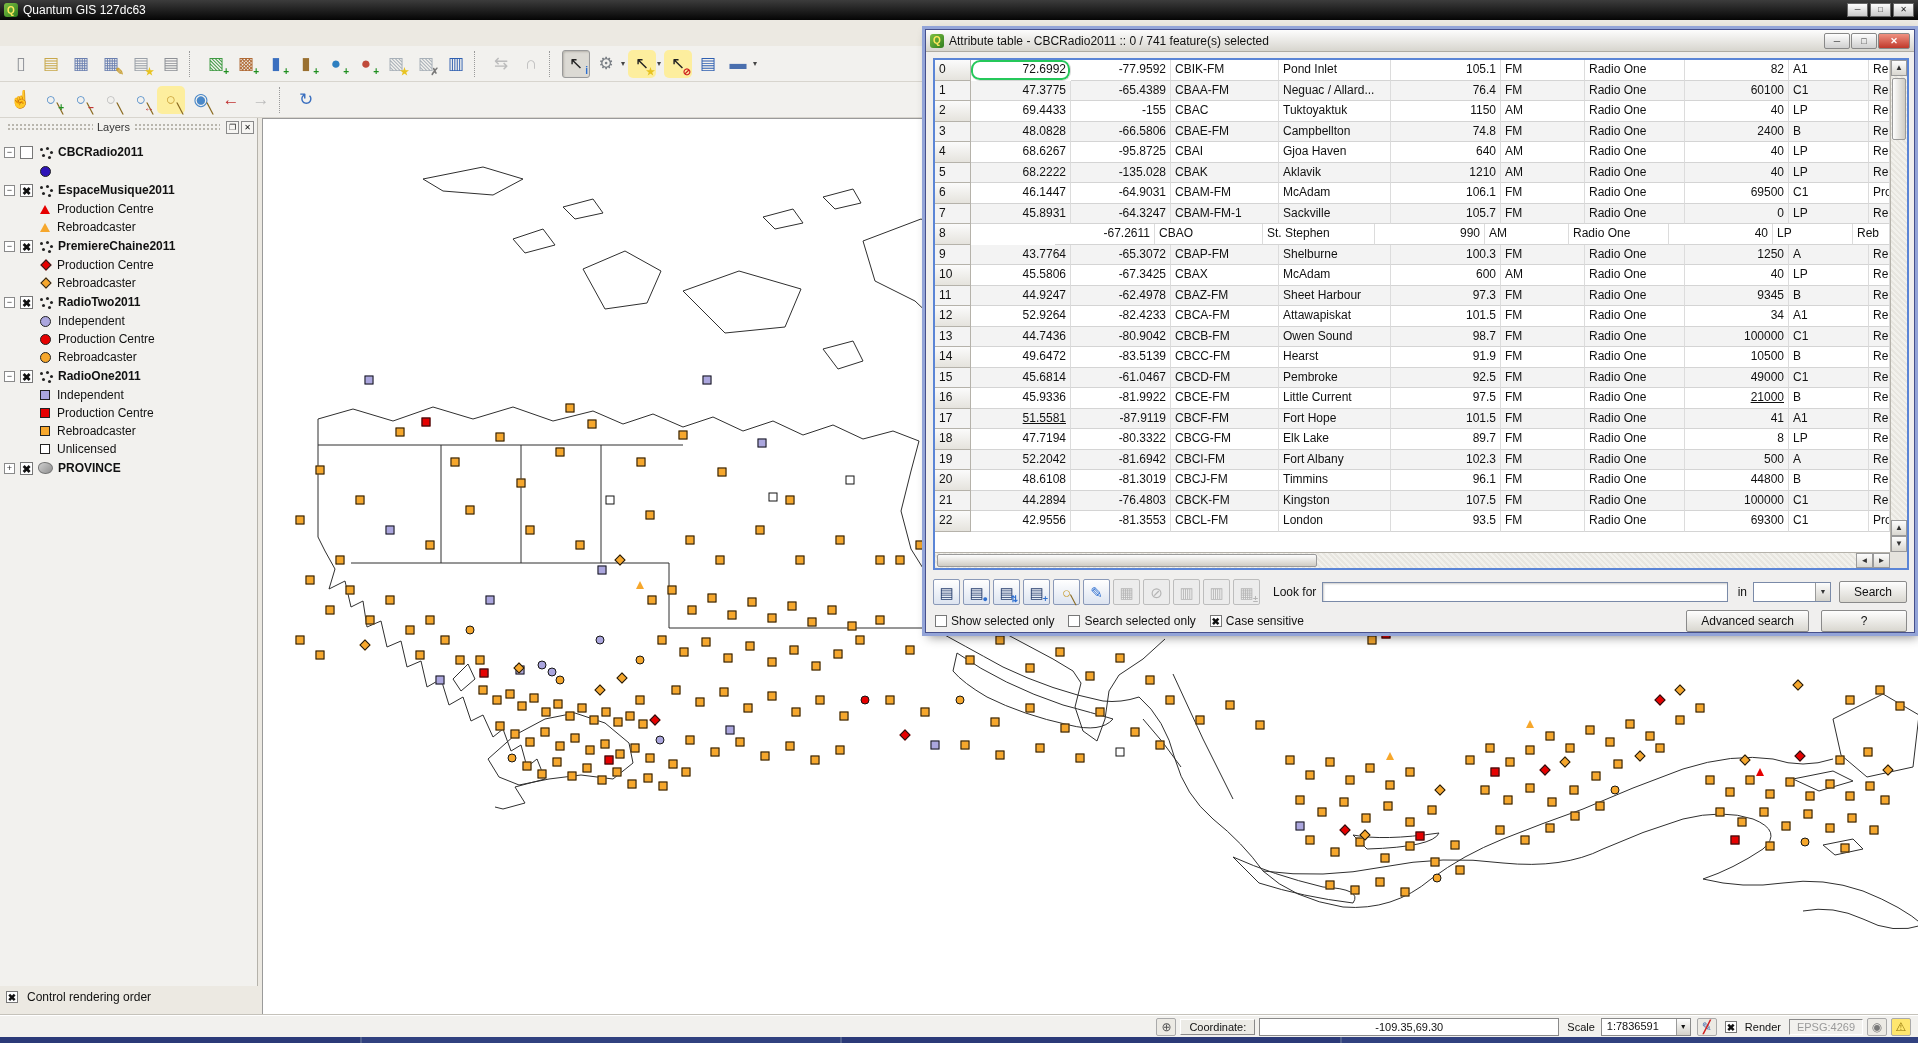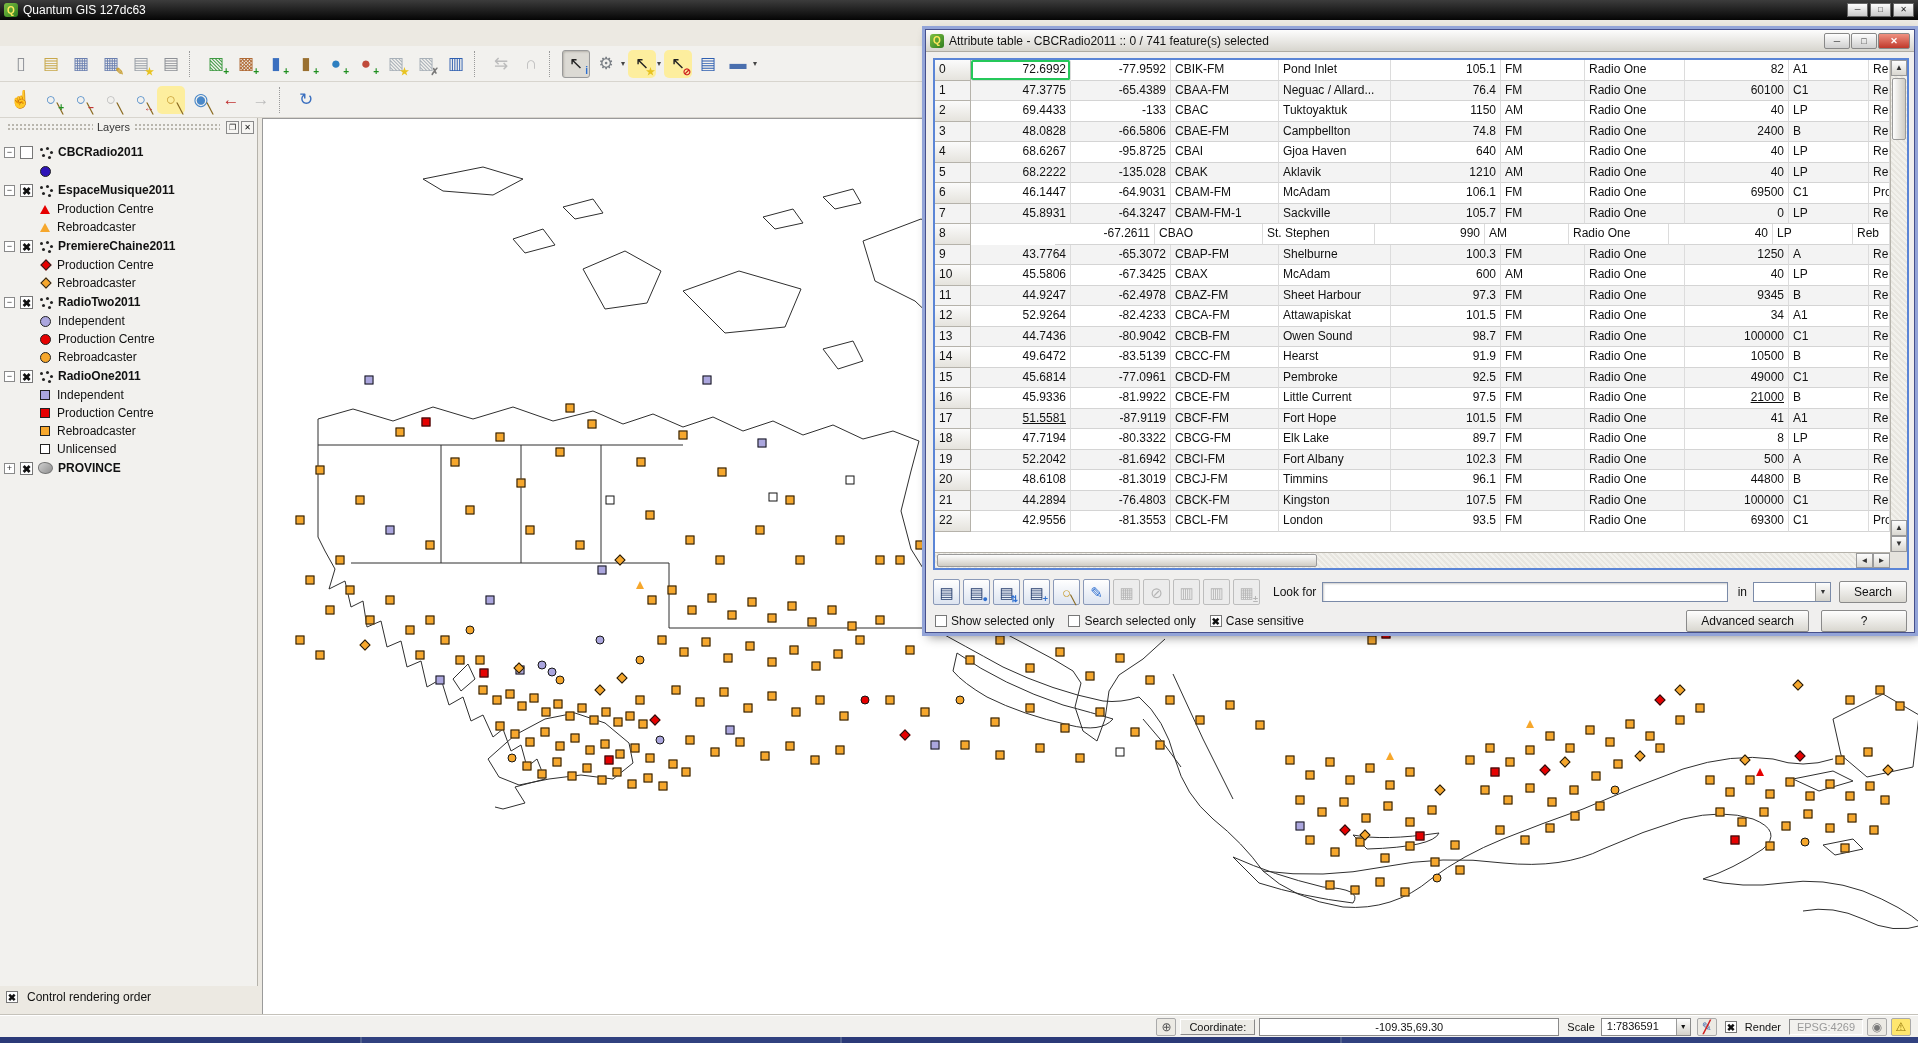--- a/index.html
+++ b/index.html
@@ -729,21 +729,21 @@
         <div class="dlg-winbtn">─</div>
         <div class="dlg-winbtn">□</div>
         <div class="dlg-winbtn close">✕</div>
       </div>
     </div>
 
     <div class="tablewrap">
       <div class="tgrid" id="tgrid">
           <div class="trowt">
             <div class="td idx" style="width: 36px;">0</div>
-            <div class="td r curcell" style="width: 100px;">72.6992</div>
+            <div class="td r curcell" style="width: 100px; border-radius: 9px;">72.6992</div>
             <div class="td r" style="width: 100px;">-77.9592</div>
             <div class="td" style="width: 108px;">CBIK-FM</div>
             <div class="td" style="width: 112px;">Pond Inlet</div>
             <div class="td r" style="width: 110px;">105.1</div>
             <div class="td" style="width: 84px;">FM</div>
             <div class="td" style="width: 100px;">Radio One</div>
             <div class="td r" style="width: 104px;">82</div>
             <div class="td" style="width: 80px;">A1</div>
             <div class="td" style="flex: 1 1 0%;">Reb</div>
           </div>
@@ -756,21 +756,21 @@
             <div class="td r" style="width: 110px;">76.4</div>
             <div class="td" style="width: 84px;">FM</div>
             <div class="td" style="width: 100px;">Radio One</div>
             <div class="td r" style="width: 104px;">60100</div>
             <div class="td" style="width: 80px;">C1</div>
             <div class="td" style="flex: 1 1 0%;">Reb</div>
           </div>
           <div class="trowt">
             <div class="td idx" style="width: 36px;">2</div>
             <div class="td r" style="width: 100px;">69.4433</div>
-            <div class="td r" style="width: 100px;">-133</div>
+            <div class="td r" style="width: 100px;">-155</div>
             <div class="td" style="width: 108px;">CBAC</div>
             <div class="td" style="width: 112px;">Tuktoyaktuk</div>
             <div class="td r" style="width: 110px;">1150</div>
             <div class="td" style="width: 84px;">AM</div>
             <div class="td" style="width: 100px;">Radio One</div>
             <div class="td r" style="width: 104px;">40</div>
             <div class="td" style="width: 80px;">LP</div>
             <div class="td" style="flex: 1 1 0%;">Reb</div>
           </div>
           <div class="trowt alt">
@@ -925,21 +925,21 @@
             <div class="td r" style="width: 110px;">91.9</div>
             <div class="td" style="width: 84px;">FM</div>
             <div class="td" style="width: 100px;">Radio One</div>
             <div class="td r" style="width: 104px;">10500</div>
             <div class="td" style="width: 80px;">B</div>
             <div class="td" style="flex: 1 1 0%;">Reb</div>
           </div>
           <div class="trowt alt">
             <div class="td idx" style="width: 36px;">15</div>
             <div class="td r" style="width: 100px;">45.6814</div>
-            <div class="td r" style="width: 100px;">-77.0961</div>
+            <div class="td r" style="width: 100px;">-61.0467</div>
             <div class="td" style="width: 108px;">CBCD-FM</div>
             <div class="td" style="width: 112px;">Pembroke</div>
             <div class="td r" style="width: 110px;">92.5</div>
             <div class="td" style="width: 84px;">FM</div>
             <div class="td" style="width: 100px;">Radio One</div>
             <div class="td r" style="width: 104px;">49000</div>
             <div class="td" style="width: 80px;">C1</div>
             <div class="td" style="flex: 1 1 0%;">Reb</div>
           </div>
           <div class="trowt">

